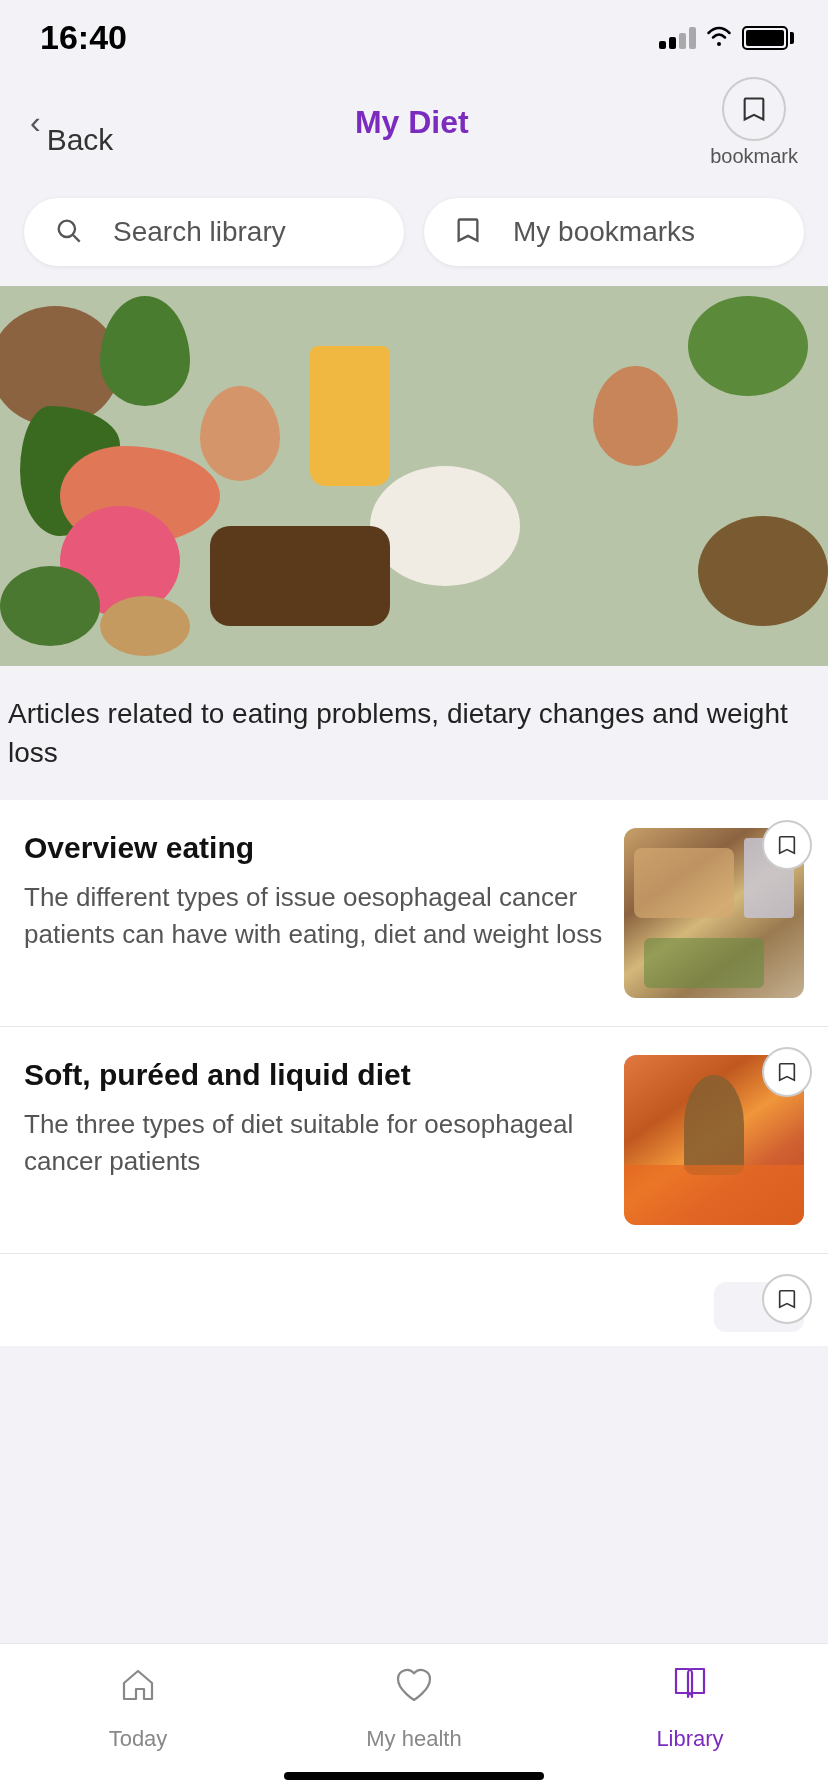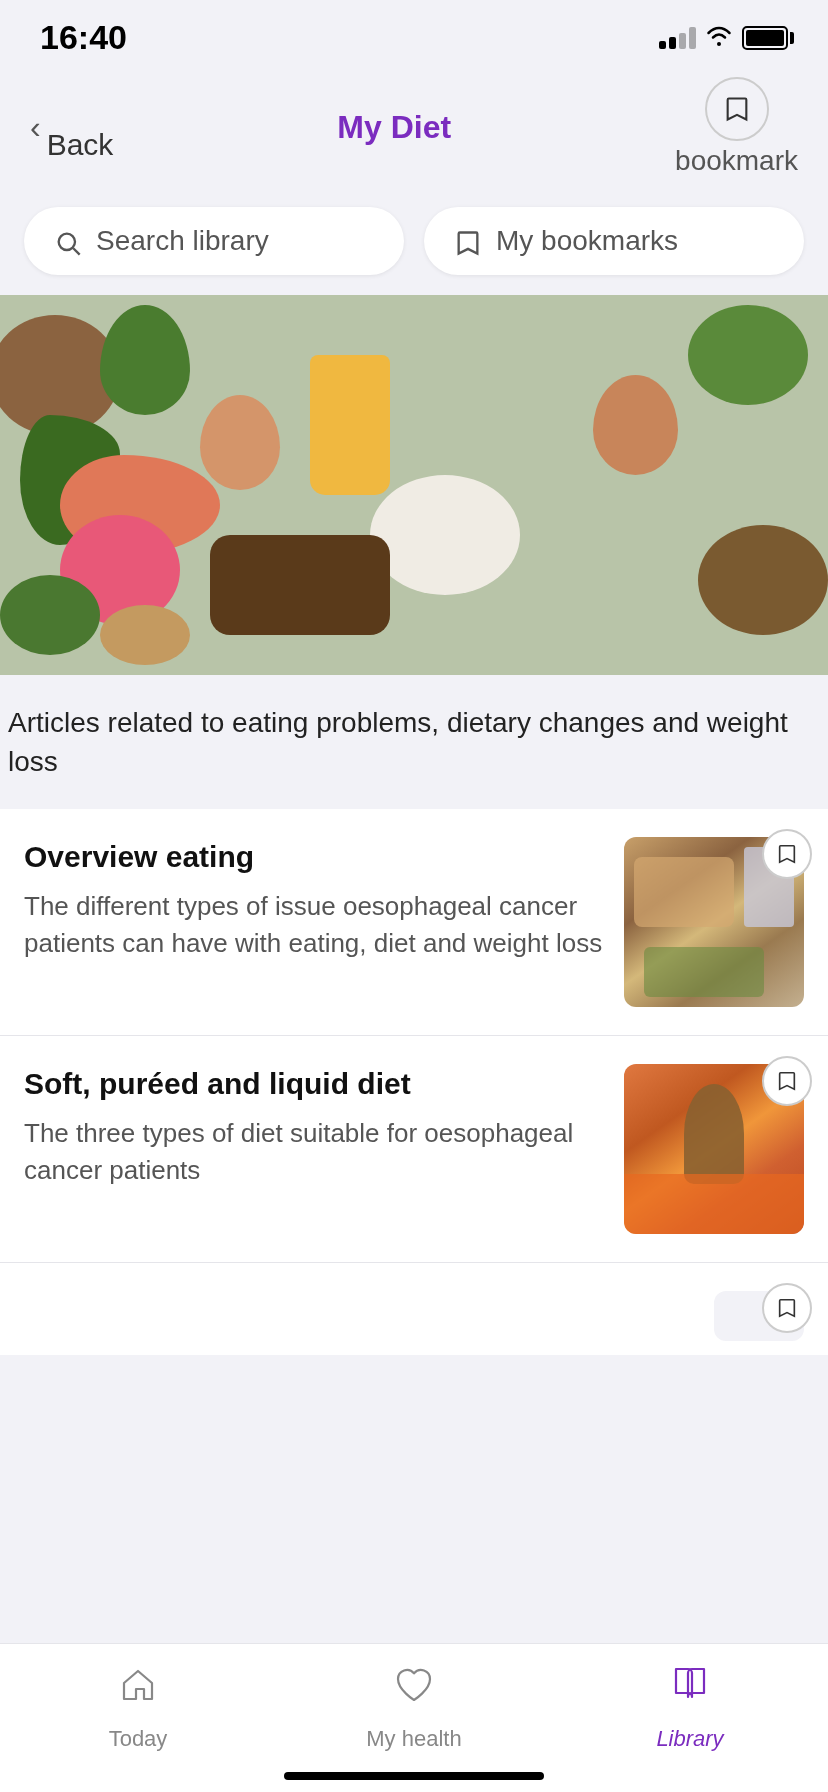--- a/index.html
+++ b/index.html
@@ -124,35 +124,35 @@
       border-radius: 50%;
       display: flex;
       align-items: center;
       justify-content: center;
     }
     .bookmark-circle svg {
       width: 28px;
       height: 28px;
     }
     .bookmark-label {
-      font-size: 28px;
+      font-size: 20px;
       color: #555;
     }
 
     
     .search-row {
       display: flex;
       gap: 20px;
       padding: 10px 24px 20px 24px;
       background: #f2f2f7;
     }
     .search-btn {
       display: flex;
-      align-items: flex-end;
-      gap: 14px;
+      align-items: flex-start;
+      gap: 31px;
       background: #fff;
       border: none;
       border-radius: 50px;
       padding: 18px 30px;
       font-size: 28px;
       color: #555;
       cursor: pointer;
       flex: 1;
       box-shadow: 0 1px 4px rgba(0,0,0,0.08);
     }
@@ -287,21 +287,20 @@
     .nav-icon svg {
       width: 44px;
       height: 44px;
     }
     .nav-label {
       font-size: 22px;
       color: #888;
     }
     .nav-label.active {
       color: #7b2cbf;
-      font-style: italic;
     }
     .nav-icon.active svg path,
     .nav-icon.active svg rect {
       stroke: #7b2cbf;
     }
 
     
     .home-indicator {
       position: fixed;
       bottom: 12px;

